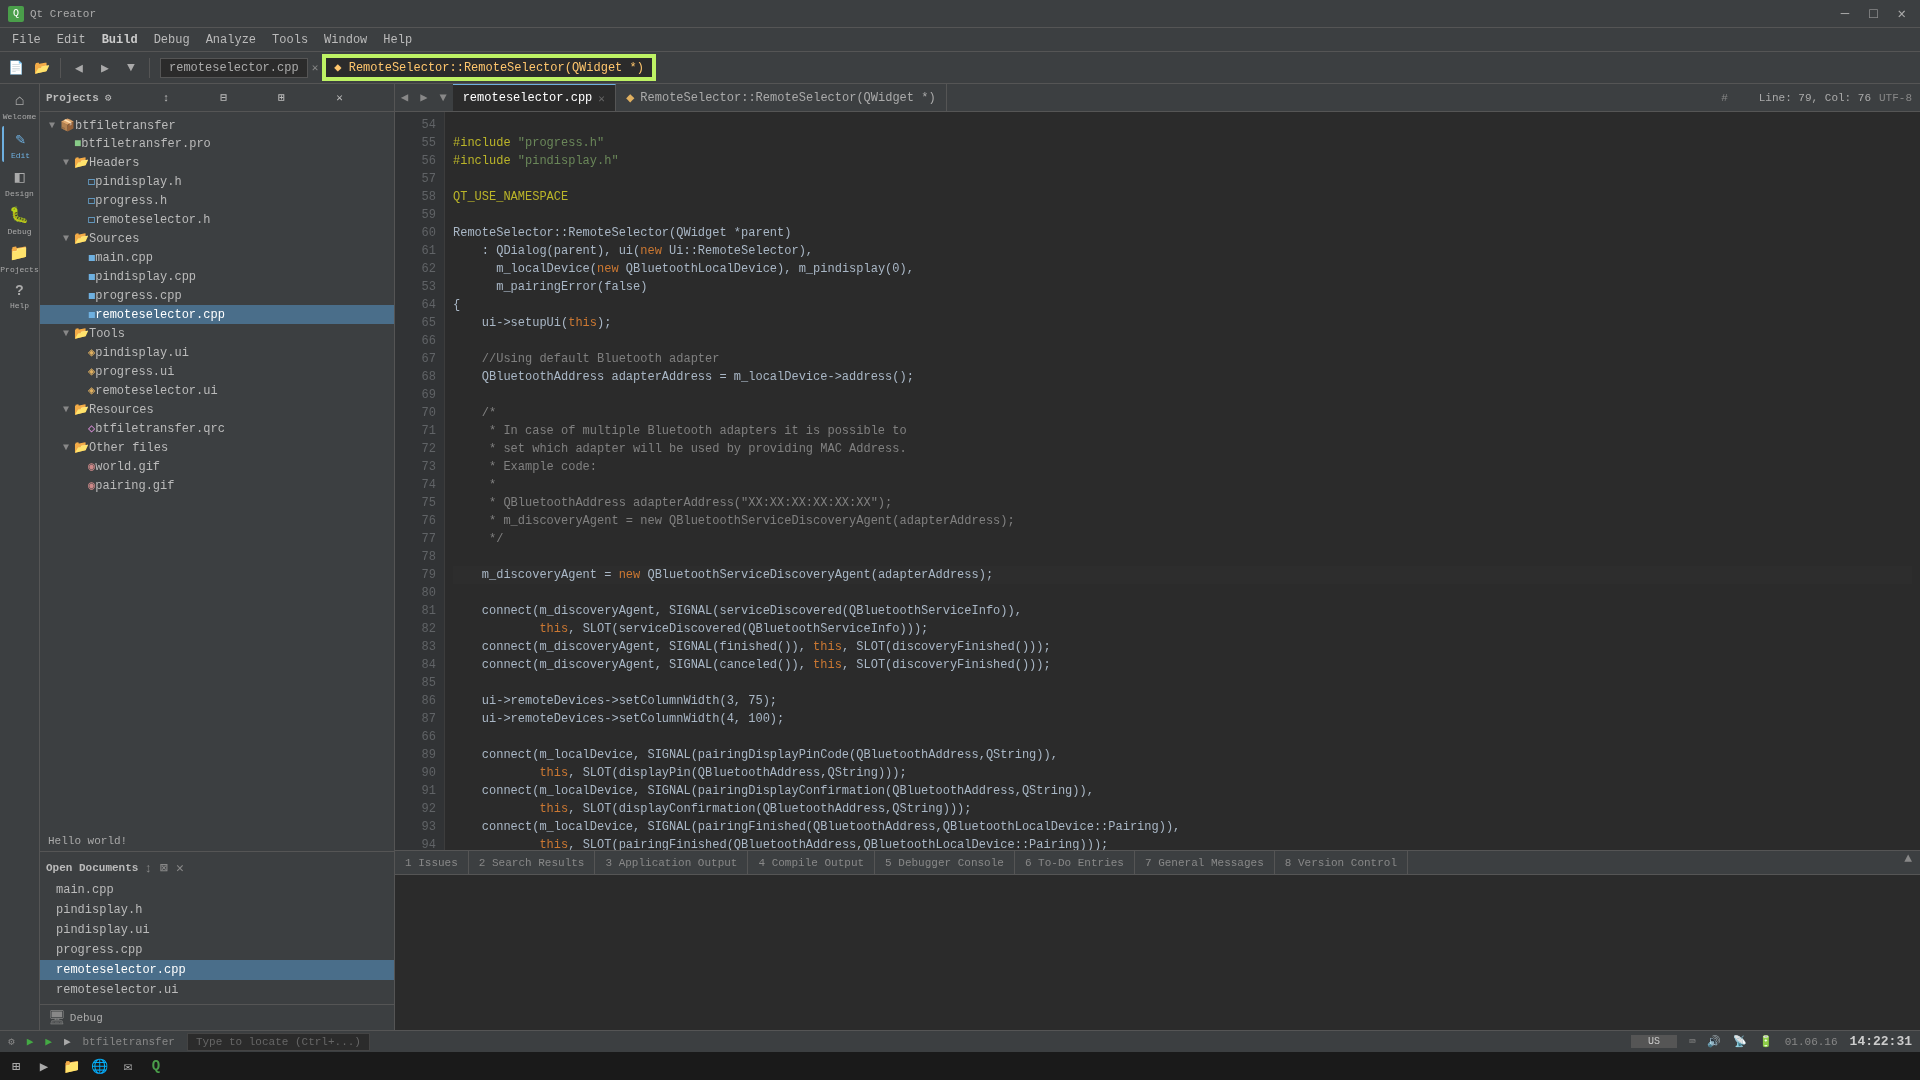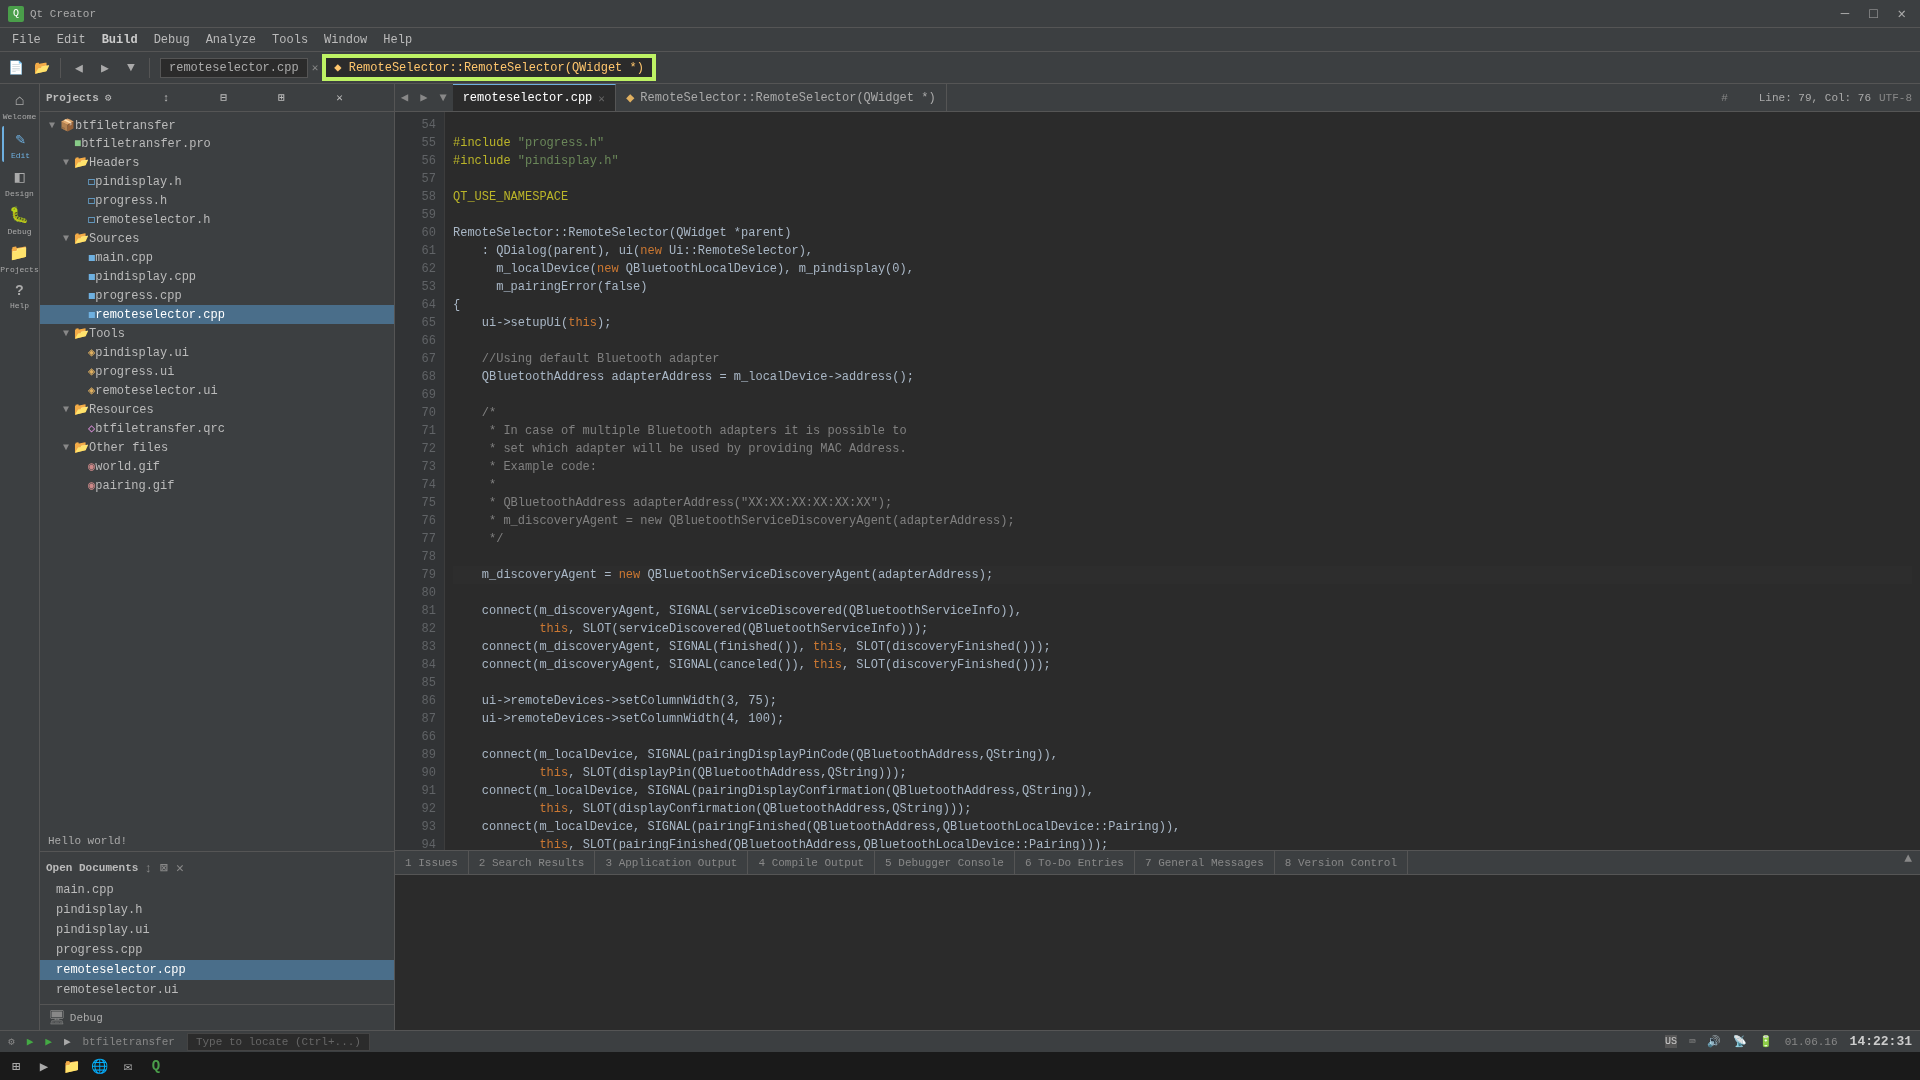--- a/index.html
+++ b/index.html
@@ -655,21 +655,21 @@
 <div id="status-bar">
   <span style="cursor:pointer;">⚙</span>
   <span style="cursor:pointer;color:#4a4;">▶</span>
   <span style="cursor:pointer;color:#4a4;">▶</span>
   <span style="cursor:pointer;color:#aaa;">▶</span>
   <span style="color:#888;">btfiletransfer</span>
 
   <span style="padding:2px 8px;background:#2b2b2b;border:1px solid #444;color:#666;font-size:11px;min-width:180px;">Type to locate (Ctrl+...)</span>
 
   <div id="status-right">
-    <span style="background:#555;color:#ccc;padding:1px 0;font-size:10px;">US</span>
+    <span style="background:#555;color:#ccc;padding:1px 17px;font-size:10px;">US</span>
     <span>⌨</span>
     <span>🔊</span>
     <span>📡</span>
     <span>🔋</span>
     <span>01.06.16</span>
     <span style="font-weight:bold;color:#ccc;font-size:13px;">14:22:31</span>
   </div>
 </div>
 
 <div id="taskbar">

